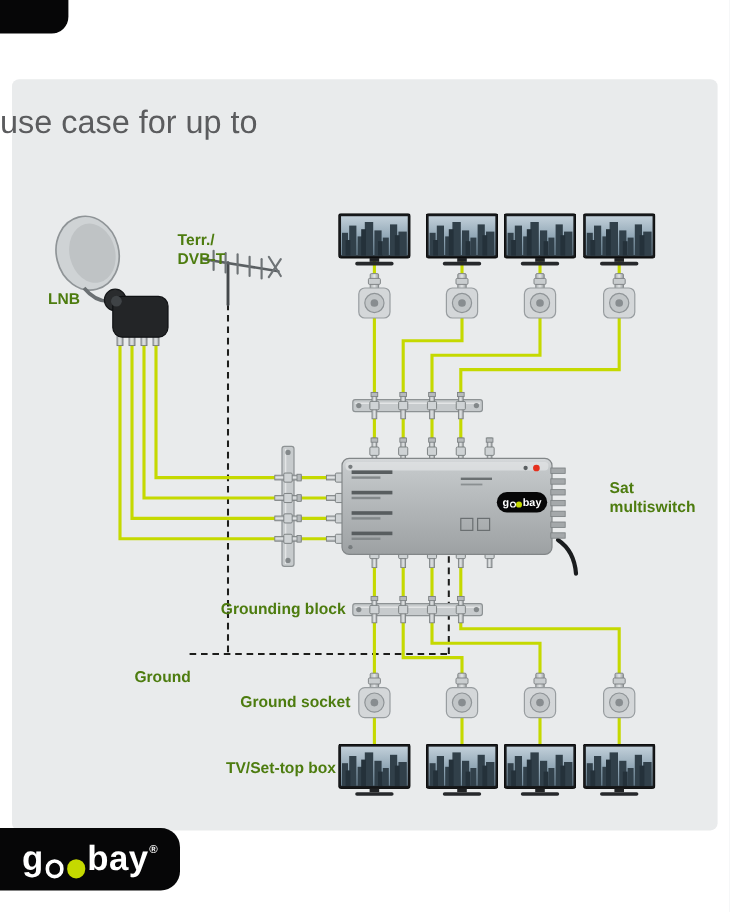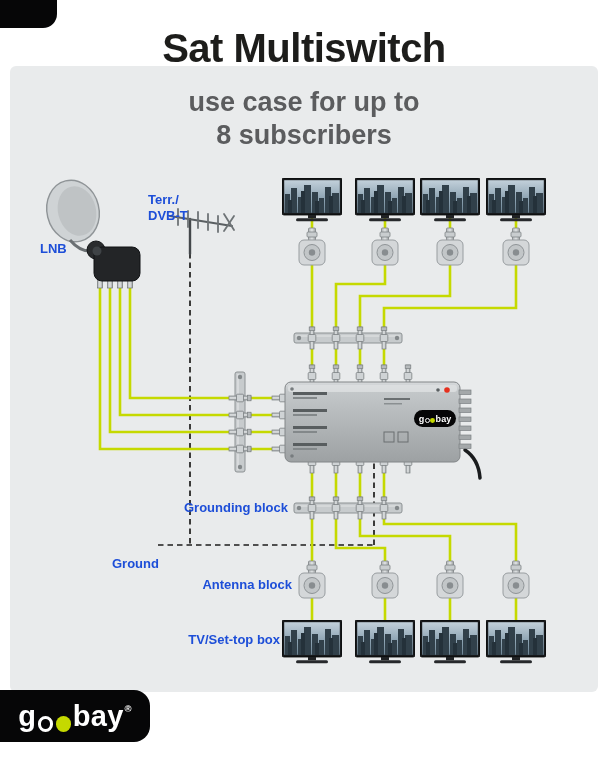--- a/index.html
+++ b/index.html
@@ -3,22 +3,22 @@
 <meta charset="utf-8">
 <style>
   *{margin:0;padding:0;box-sizing:border-box}
   html,body{width:608px;height:760px}
   body{position:relative;background:#ffffff;font-family:"Liberation Sans",sans-serif;overflow:hidden}
   .page{position:absolute;inset:0}
   .panel{position:absolute;left:10px;top:66px;width:588px;height:626px;border-radius:6px;background:var(--panel-bg,#e9ebec)}
   .diagram{position:absolute;left:0;top:0;width:608px;height:760px}
   .corner-tab{position:absolute;left:0;top:0;width:57px;height:28px;background:var(--badge-bg,#060607);border-radius:0 0 14px 0}
   .title{position:absolute;left:0;top:26px;width:608px;text-align:center;font-size:40px;font-weight:700;letter-spacing:-0.5px;color:#1d1d1b}
-  .subtitle{position:absolute;left:0;top:86px;width:608px;text-align:center;font-size:27px;line-height:33px;font-weight:700;color:#5b5c5e}
-  .lbl{position:absolute;font-size:13px;font-weight:700;color:#1d4ed8;line-height:16px;white-space:nowrap}
+  .subtitle{position:absolute;left:0;top:86px;width:608px;text-align:left;font-size:27px;line-height:33px;font-weight:400;color:#5b5c5e}
+  .lbl{position:absolute;font-size:13px;font-weight:700;color:#4d7c0f;line-height:16px;white-space:nowrap}
   .lbl.r{text-align:center}
   .badge{position:absolute;display:flex;align-items:center;justify-content:center;background:var(--badge-bg,#060607);color:#fff}
   .brand-badge{left:0;top:690px;width:150px;height:52px;border-radius:0 16px 16px 0}
   .device-badge{left:414px;top:410px;width:42px;height:17px;border-radius:9px}
   .goobay{display:inline-flex;align-items:baseline;font-weight:700;letter-spacing:.01em}
   .brand-badge .goobay{font-size:29px}
   .device-badge .goobay{font-size:9px}
   .oo{display:inline-block;width:.54em;height:.54em;border-radius:50%;margin:0 .045em;align-self:flex-end;margin-bottom:.02em}
   .o-ring{border:.125em solid #fff}
   .o-disc{background:var(--cable,#c5d900)}
@@ -270,37 +270,39 @@
     <g>
       <use href="#tv" width="60" height="44" x="282" y="620"></use>
       <use href="#tv" width="60" height="44" x="355" y="620"></use>
       <use href="#tv" width="60" height="44" x="420" y="620"></use>
       <use href="#tv" width="60" height="44" x="486" y="620"></use>
     </g>
   </svg>
 
   <div class="corner-tab"></div>
 
-  <h1 class="title">Sat Multiswitch</h1>
   <div class="subtitle">
     <div>use case for up to</div>
-    <div>8 subscribers</div>
   </div>
 
   <div class="lbl" style="left:40px;top:241px">LNB</div>
 
   <div class="lbl" style="left:148px;top:192px">
     <div>Terr./</div>
     <div>DVB-T</div>
   </div>
 
+  <div class="lbl" style="left:508px;top:399px">
+    <div>Sat</div>
+    <div>multiswitch</div>
+  </div>
 
   <div class="lbl r" style="right:320px;top:500px">Grounding block</div>
   <div class="lbl" style="left:112px;top:556px">Ground</div>
-  <div class="lbl r" style="right:316px;top:577px">Antenna block</div>
+  <div class="lbl r" style="right:316px;top:577px">Ground socket</div>
   <div class="lbl r" style="right:328px;top:632px">TV/Set-top box</div>
 
   <div class="badge device-badge">
     <span class="goobay">
       <span>g</span>
       <span class="oo o-ring"></span>
       <span class="oo o-disc"></span>
       <span>bay</span>
     </span>
   </div>

